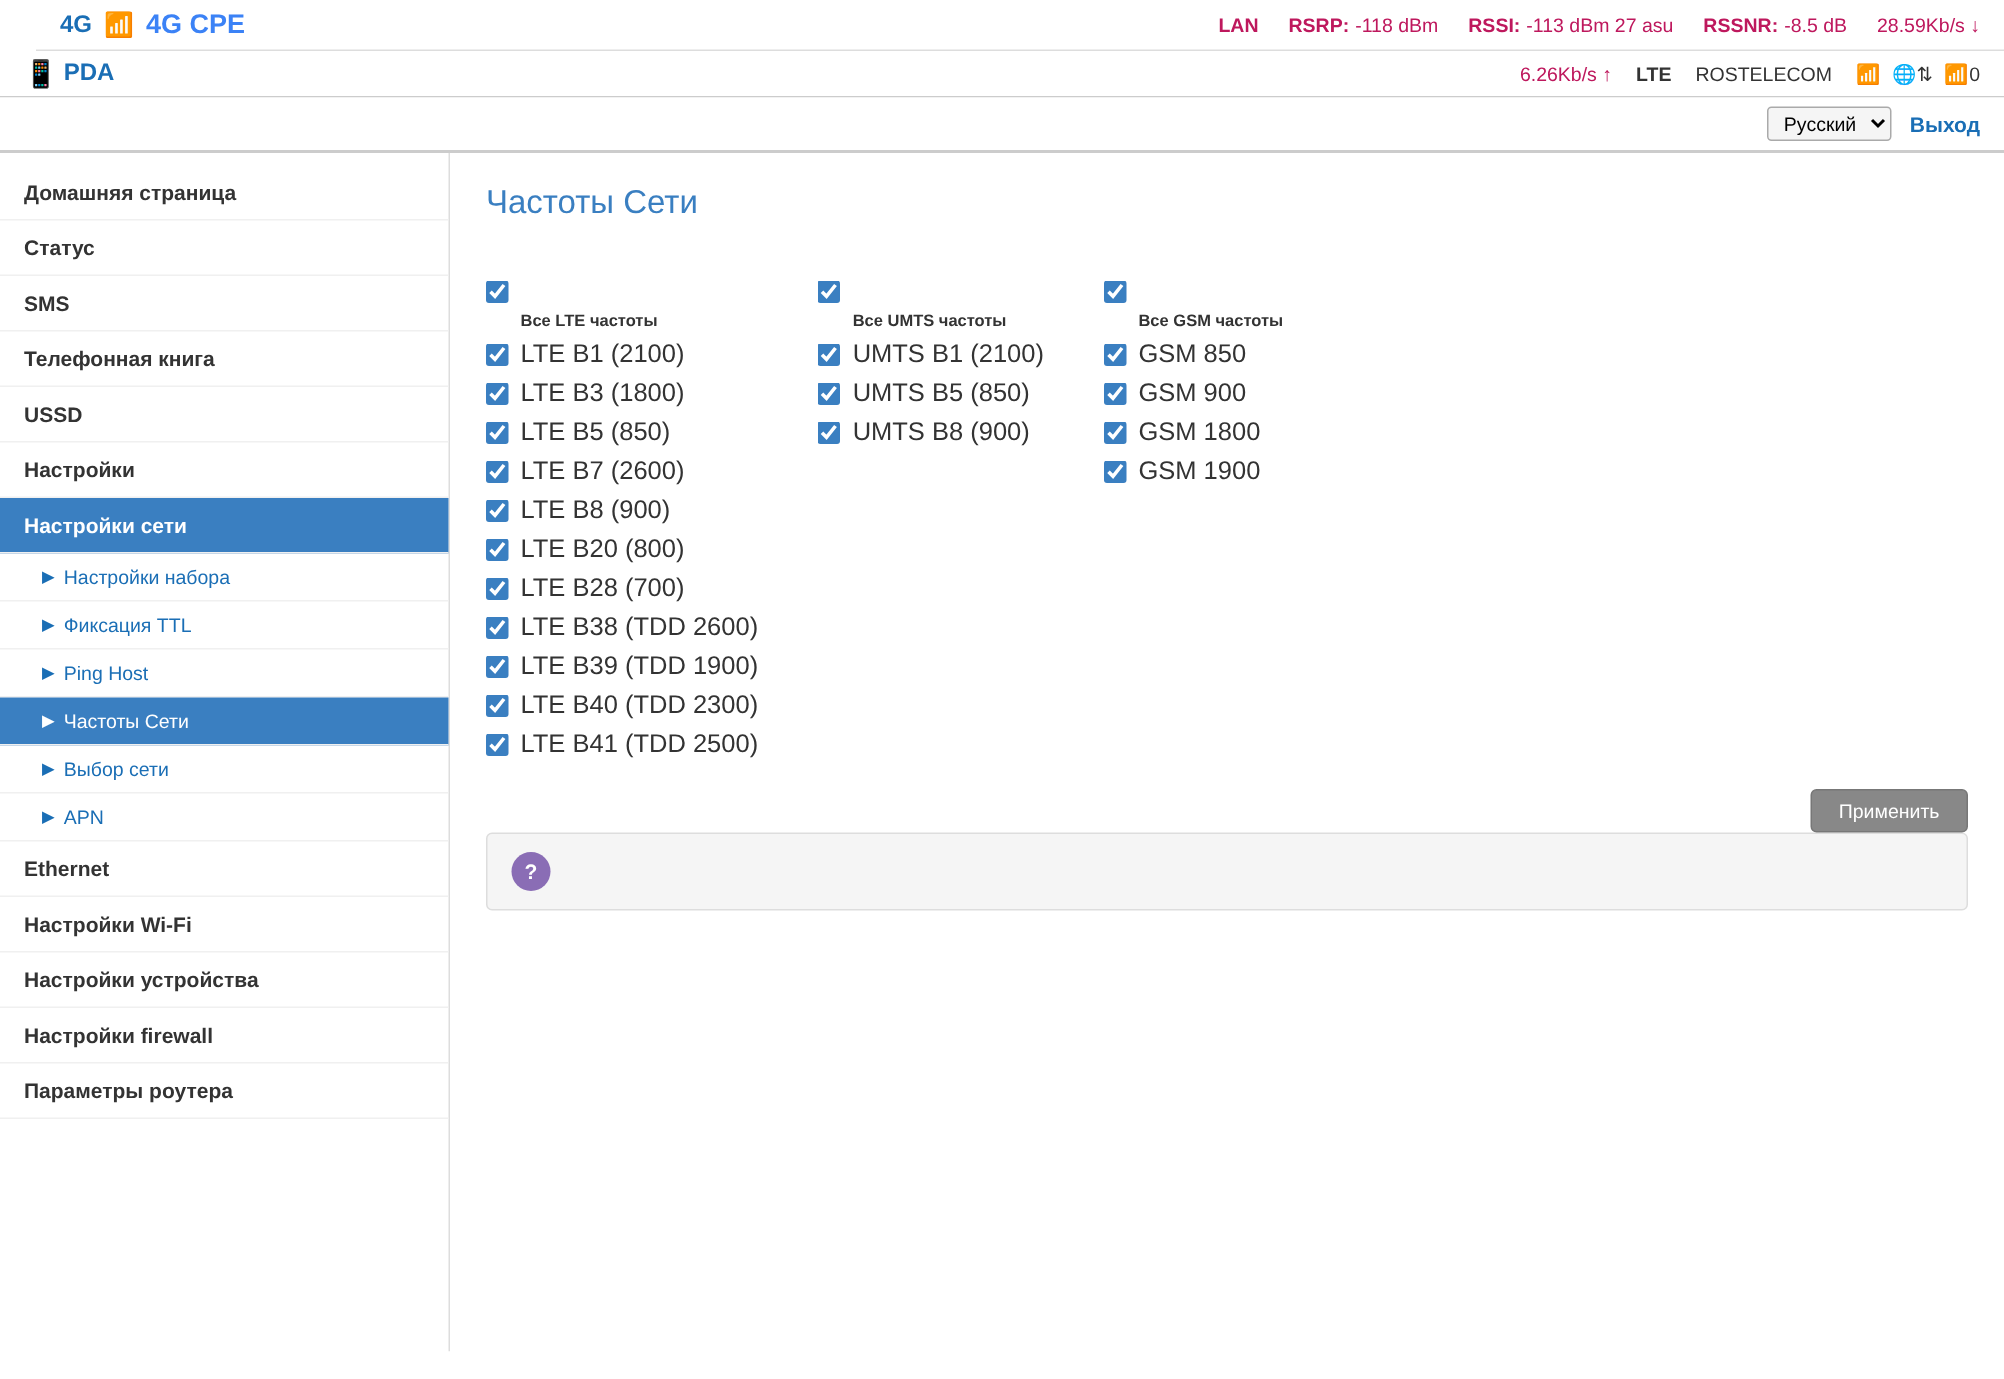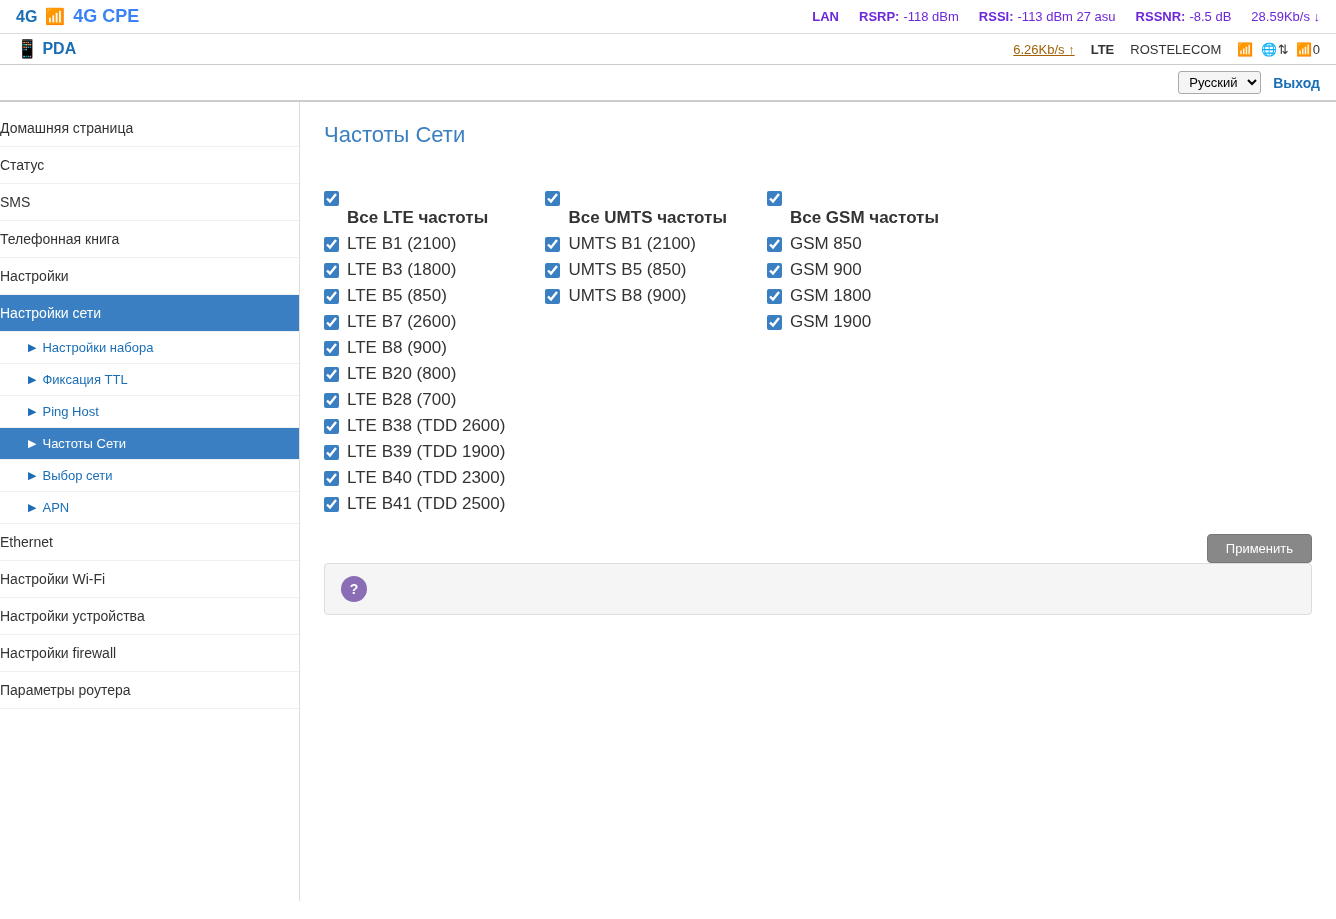--- a/index.html
+++ b/index.html
@@ -6,40 +6,41 @@
     body { font-family: Arial, sans-serif; font-size: 14px; color: #333; background: #fff; }
 
     
     .header-top {
       background: #fff;
       border-bottom: 1px solid #ddd;
       padding: 6px 16px;
       display: flex;
       align-items: center;
       gap: 16px;
+      margin-left: 24px;
     }
     .header-logo-area {
       display: flex;
       align-items: center;
       gap: 8px;
     }
     .logo-4g {
       font-weight: bold;
       font-size: 16px;
       color: #1a6eb5;
     }
     .wifi-icon { color: #1a6eb5; font-size: 16px; }
     .logo-text { font-weight: bold; font-size: 18px; color: #3b82f6; }
     .header-stats {
       margin-left: auto;
       display: flex;
       align-items: center;
       gap: 20px;
       font-size: 13px;
-      color: #6d28d9;
+      color: #be185d;
     }
     .stat-item { display: flex; align-items: center; gap: 4px; }
     .stat-label { font-weight: bold; }
 
     
     .header-second {
       background: #fff;
       border-bottom: 1px solid #ccc;
       padding: 4px 16px;
       display: flex;
@@ -54,21 +55,21 @@
       font-size: 16px;
     }
     .pda-logo-icon { color: #1a6eb5; font-size: 18px; }
     .header-second-right {
       margin-left: auto;
       display: flex;
       align-items: center;
       gap: 16px;
       font-size: 13px;
     }
-    .speed-up { color: #a16207; text-decoration: underline; }
+    .speed-up { color: #be185d; }
     .lte-badge { color: #333; font-weight: bold; }
     .operator { color: #333; }
     .signal-icons { display: flex; align-items: center; gap: 8px; color: #333; }
 
     
     .header-controls {
       background: #fff;
       padding: 6px 16px;
       display: flex;
       justify-content: flex-end;
@@ -101,24 +102,24 @@
 
     
     .sidebar {
       width: 300px;
       min-width: 300px;
       border-right: 1px solid #ddd;
       background: #fff;
       padding-top: 8px;
     }
     .sidebar-item {
-      padding: 10px 0;
+      padding: 10px 16px;
       cursor: pointer;
       font-size: 14px;
-      font-weight: normal;
+      font-weight: bold;
       color: #333;
       border-bottom: 1px solid #f0f0f0;
     }
     .sidebar-item.active {
       background: #3a7fc1;
       color: #ffffff;
     }
     .sidebar-subitem {
       padding: 8px 16px 8px 28px;
       cursor: pointer;
@@ -165,21 +166,21 @@
       gap: 8px;
       font-size: 13px;
     }
     .checkbox-row input[type="checkbox"] {
       width: 15px;
       height: 15px;
       cursor: pointer;
       accent-color: #3a7fc1;
     }
     .checkbox-label { font-size: 17px; color: #333; }
-    .checkbox-header { font-weight: bold; font-size: 17px; margin-top: 40px; }
+    .checkbox-header { font-weight: bold; font-size: 11px; margin-top: 40px; }
 
     
     .apply-btn-row {
       display: flex;
       justify-content: flex-end;
     }
     .apply-btn {
       background: #888;
       color: #fff;
       border: 1px solid #777;
@@ -266,20 +267,21 @@
   <button class="logout-btn">Выход</button>
 </div>
 
 <div class="main-layout">
 
   <div class="sidebar">
     <div class="sidebar-item">Домашняя страница</div>
     <div class="sidebar-item">Статус</div>
     <div class="sidebar-item">SMS</div>
     <div class="sidebar-item">Телефонная книга</div>
+    <div class="sidebar-item">USSD</div>
     <div class="sidebar-item">Настройки</div>
     <div class="sidebar-item active">Настройки сети</div>
     <div class="sidebar-subitem">
       <span class="arrow">▶</span>
       <span>Настройки набора</span>
     </div>
     <div class="sidebar-subitem">
       <span class="arrow">▶</span>
       <span>Фиксация TTL</span>
     </div>

